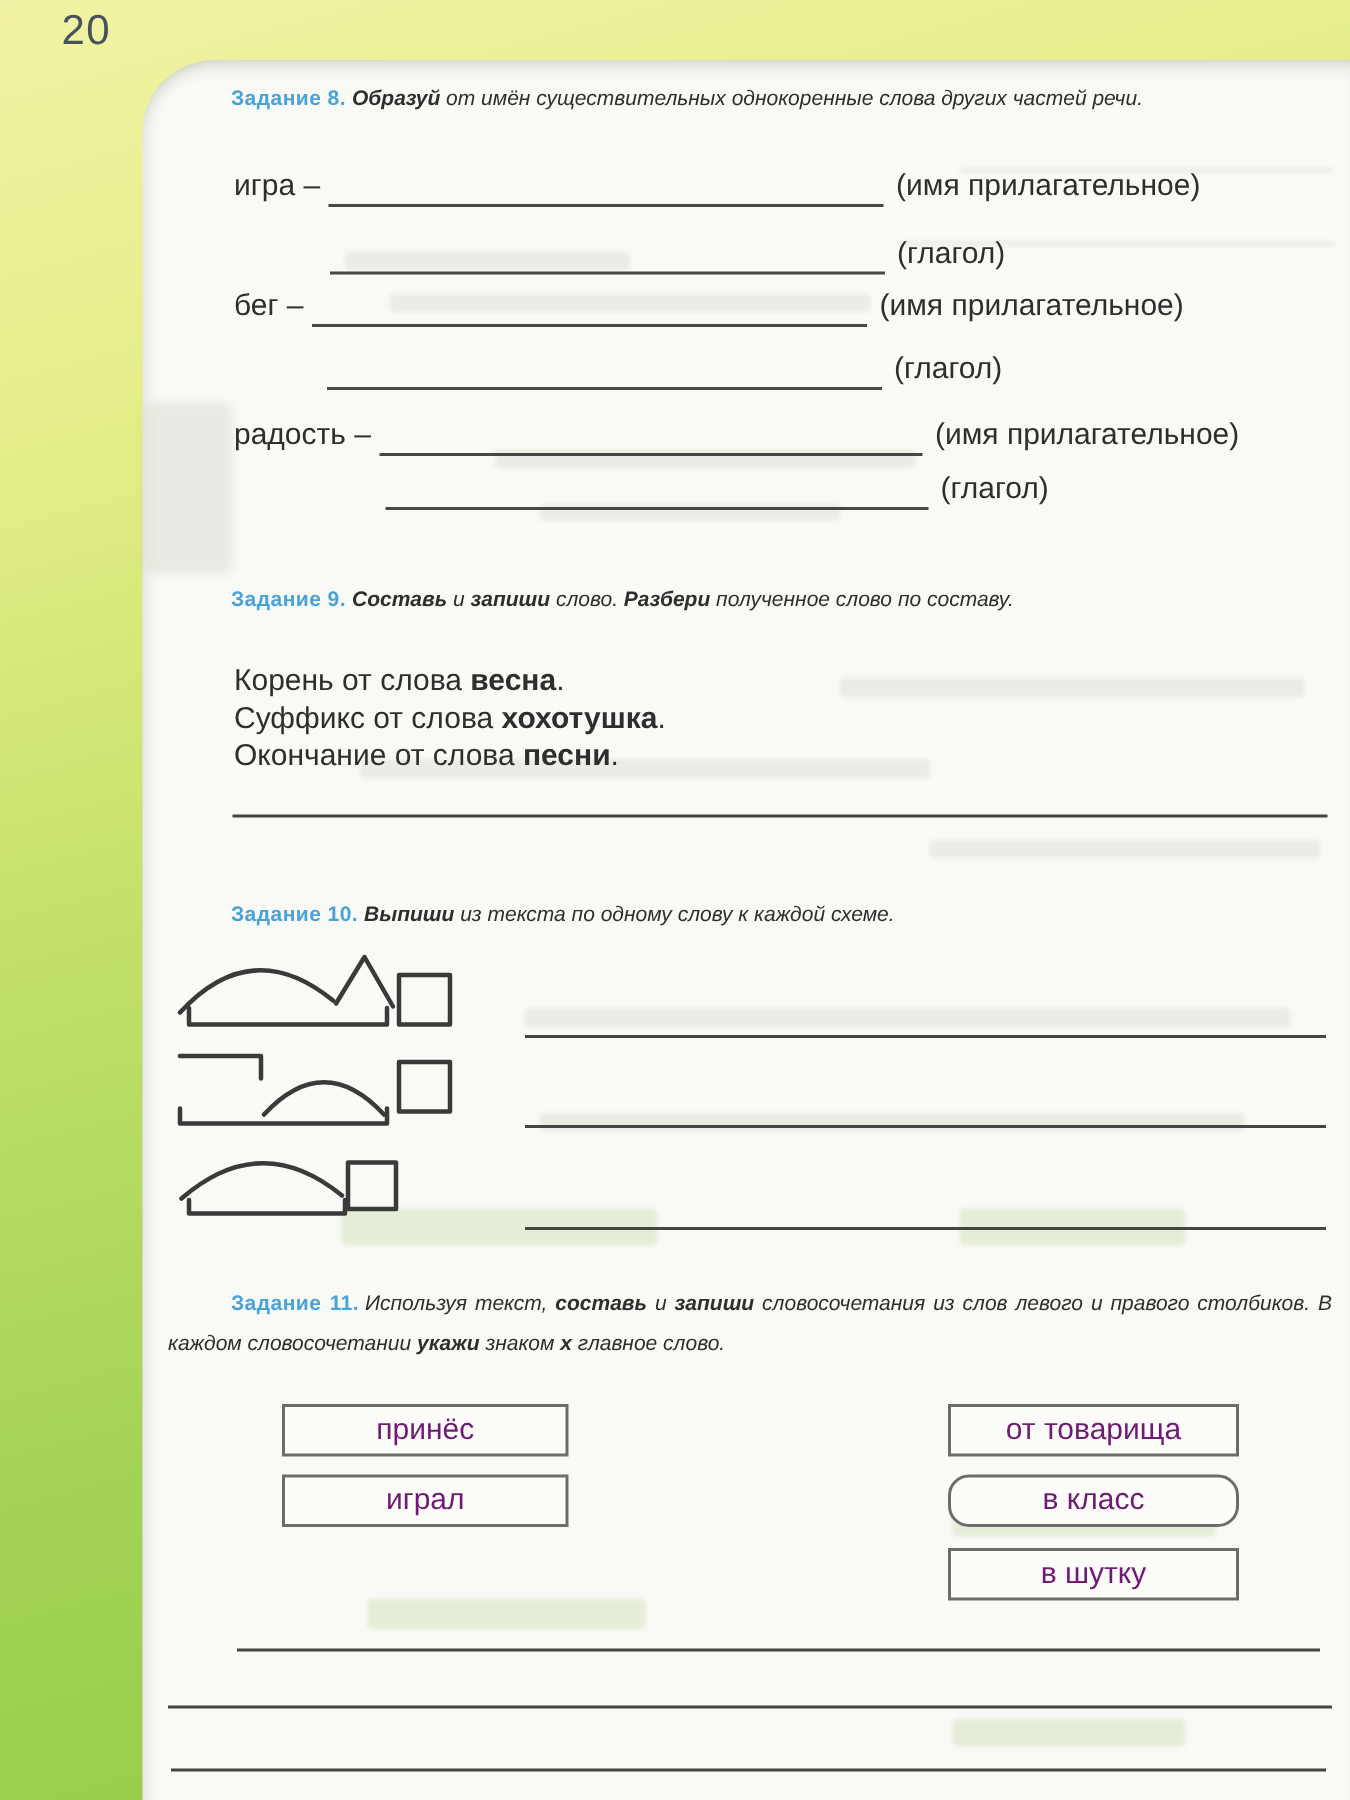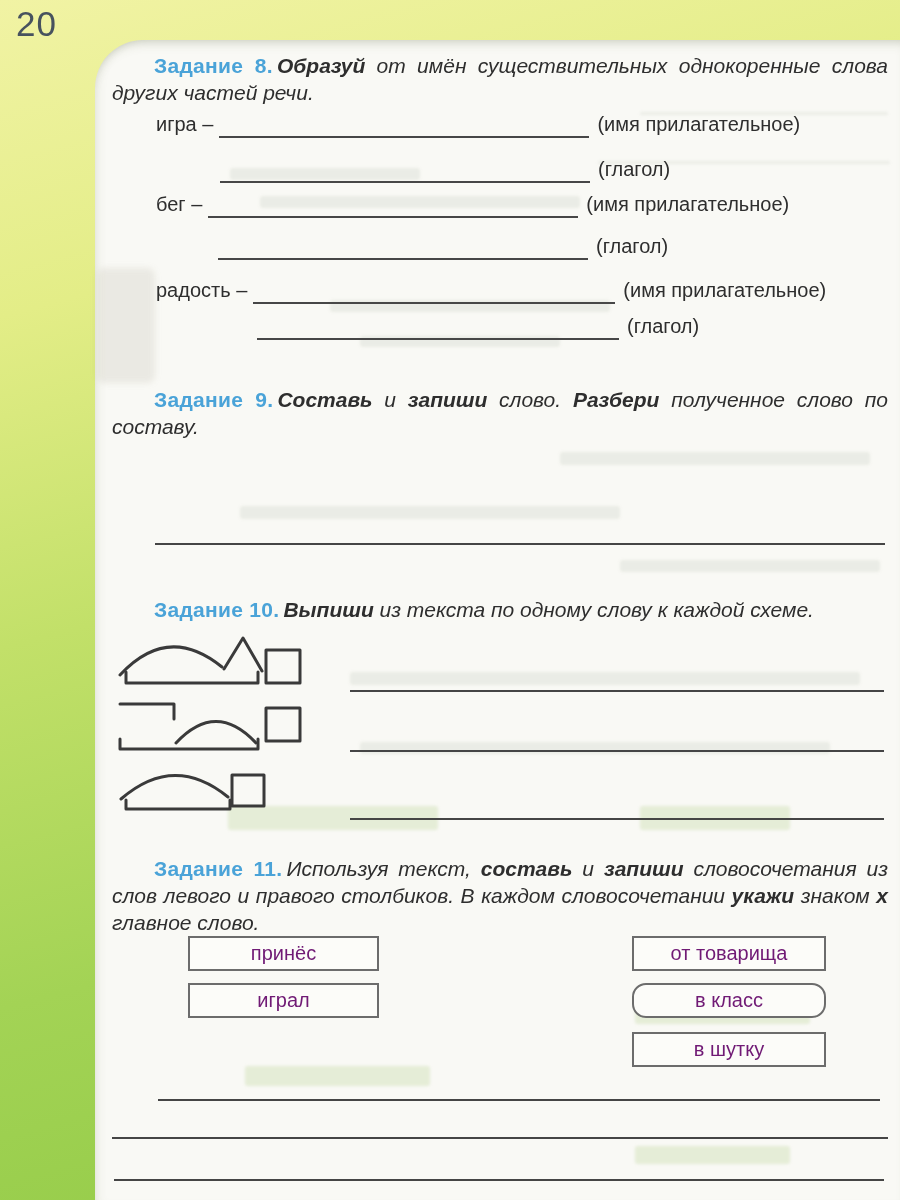--- a/index.html
+++ b/index.html
@@ -10,26 +10,26 @@
     font-family:"Liberation Sans", sans-serif;
     background:linear-gradient(165deg,#f1f3a4 0%,#e3ed87 22%,#c2e069 45%,#a3d355 70%,#8fc944 100%);
   }
   .panel{
     position:absolute;left:95px;top:40px;width:805px;height:1160px;
     background:#f9f9f5;
     border-top-left-radius:48px;
     box-shadow:inset 0 10px 12px -9px rgba(90,100,60,0.35), inset 10px 0 12px -10px rgba(90,100,60,0.18);
   }
   .page-num{
-    position:absolute;left:16px;top:4px;
-    font-size:35px;color:#47525e;letter-spacing:1px;text-align:center;
+    position:absolute;left:41px;top:4px;
+    font-size:28px;color:#47525e;letter-spacing:1px;text-align:center;
   }
   .task-header{
     position:absolute;margin:0;
-    font-size:21px;font-style:italic;color:#2e2e2e;
+    font-size:14px;font-style:italic;color:#2e2e2e;
     line-height:27px;text-align:justify;text-indent:42px;
   }
   .task-label{font-style:normal;font-weight:bold;color:#4aa3d8;margin-right:4px;letter-spacing:0.3px;}
   .b{font-weight:bold;}
   .fill-row{
     position:absolute;display:flex;align-items:flex-end;height:28px;
     font-size:20px;color:#2e2e2e;
   }
   .fill-row .word{white-space:nowrap;margin-right:6px;padding-bottom:2px;}
   .fill-row .line{width:370px;border-bottom:2px solid #474747;height:28px;}
@@ -103,20 +103,25 @@
     <span class="hint">(имя прилагательное)</span>
   </div>
   <div class="fill-row" style="left:257px;top:312px;">
     <span class="line short"></span>
     <span class="hint">(глагол)</span>
   </div>
 
   <p class="task-header" style="left:112px;top:386px;width:776px;">
     <span class="task-label">Задание 9.</span><span class="b">Составь</span><span> и </span><span class="b">запиши</span><span> слово. </span><span class="b">Разбери</span><span> полученное слово по составу.</span>
   </p>
+  <div class="t9-items" style="left:156px;top:442px;">
+    <div><span>Корень от слова </span><span class="b">весна</span><span>.</span></div>
+    <div><span>Суффикс от слова </span><span class="b">хохотушка</span><span>.</span></div>
+    <div><span>Окончание от слова </span><span class="b">песни</span><span>.</span></div>
+  </div>
   <div class="answer-line" style="left:155px;top:543px;width:730px;"></div>
 
   <p class="task-header" style="left:112px;top:596px;width:776px;">
     <span class="task-label">Задание 10.</span><span class="b">Выпиши</span><span> из текста по одному слову к каждой схеме.</span>
   </p>
 
   <svg class="scheme" style="left:116px;top:625px;" width="190" height="62" viewBox="0 0 190 62">
     <path d="M4 50 Q 52 -2 106 42"></path>
     <path d="M108 44 L127 13 L146 46"></path>
     <rect x="150" y="25" width="34" height="33"></rect>

